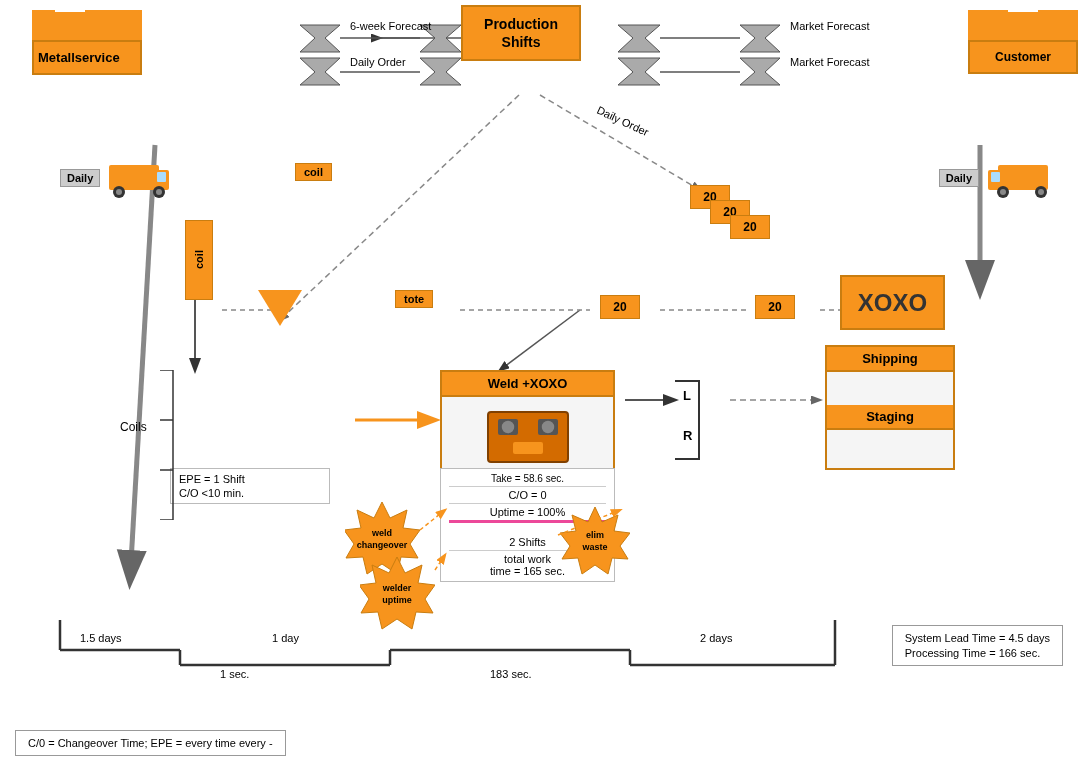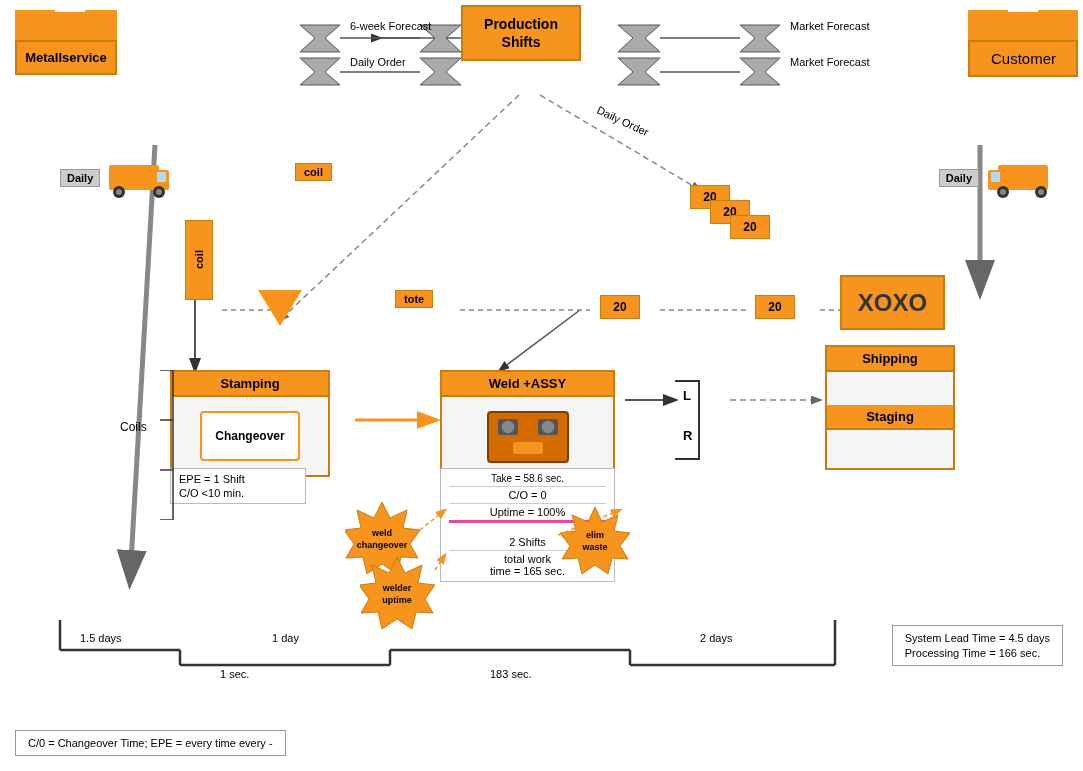--- a/index.html
+++ b/index.html
@@ -120,21 +120,21 @@
     <line x1="390" y1="665" x2="390" y2="650" stroke="#333" stroke-width="2.5"></line>
     <line x1="390" y1="650" x2="630" y2="650" stroke="#333" stroke-width="2.5"></line>
     <line x1="630" y1="650" x2="630" y2="665" stroke="#333" stroke-width="2.5"></line>
     <line x1="630" y1="665" x2="835" y2="665" stroke="#333" stroke-width="2.5"></line>
     <line x1="835" y1="665" x2="835" y2="650" stroke="#333" stroke-width="2.5"></line>
 
     <line x1="60" y1="620" x2="60" y2="650" stroke="#333" stroke-width="2.5"></line>
     <line x1="835" y1="620" x2="835" y2="650" stroke="#333" stroke-width="2.5"></line>
   </svg>
 
-  <div style="position:absolute; left:15px; top:10px; width:102px; text-align:center;">
+  <div style="position:absolute; left:32px; top:10px; width:110px; text-align:left;">
 
     <div style="display:flex; height:30px; align-items:flex-end;">
       <div style="width:0;height:0;border-left:20px solid #f7941d;border-right:0px solid transparent;border-bottom:30px solid #f7941d;"></div>
       <div style="flex:1; height:30px; background:#f7941d;"></div>
       <div style="width:0;height:0;border-left:0px solid transparent;border-right:20px solid #f7941d;border-bottom:30px solid #f7941d;"></div>
     </div>
     <div style="background:#f7941d;border:2px solid #c97d10;padding:8px 4px;font-weight:bold;font-size:13px;">Metallservice</div>
   </div>
 
   <div style="position:absolute;left:55px;top:0px;width:30px;height:12px;background:#fff;"></div>
@@ -142,21 +142,21 @@
   <div style="position:absolute; left:461px; top:5px; width:120px; text-align:center;">
     <div style="background:#f7941d;border:2px solid #c97d10;padding:8px 4px;font-weight:bold;font-size:14px;line-height:1.3;">Production Shifts</div>
   </div>
 
   <div style="position:absolute; right:5px; top:10px; width:110px; text-align:center;">
     <div style="display:flex; height:30px; align-items:flex-end;">
       <div style="width:0;height:0;border-left:20px solid #f7941d;border-right:0px solid transparent;border-bottom:30px solid #f7941d;"></div>
       <div style="flex:1; height:30px; background:#f7941d;"></div>
       <div style="width:0;height:0;border-left:0px solid transparent;border-right:20px solid #f7941d;border-bottom:30px solid #f7941d;"></div>
     </div>
-    <div style="background:#f7941d;border:2px solid #c97d10;padding:8px 21px;font-weight:normal;font-size:15px;">Customer</div>
+    <div style="background:#f7941d;border:2px solid #c97d10;padding:8px 21px;font-weight:bold;font-size:12px;">Customer</div>
   </div>
   <div style="position:absolute;right:45px;top:0px;width:30px;height:12px;background:#fff;"></div>
 
   <div style="position:absolute;left:350px;top:20px;font-size:11px;">6-week Forecast</div>
   <div style="position:absolute;left:350px;top:56px;font-size:11px;">Daily Order</div>
   <div style="position:absolute;left:790px;top:20px;font-size:11px;">Market Forecast</div>
   <div style="position:absolute;left:790px;top:56px;font-size:11px;">Market Forecast</div>
 
   <div style="position:absolute;left:595px;top:115px;font-size:11px;transform:rotate(25deg);white-space:nowrap;">Daily Order</div>
 
@@ -214,45 +214,38 @@
   </div>
 
   <div style="position:absolute;left:755px;top:295px;">
     <div style="background:#f7941d;border:1px solid #c97d10;width:40px;height:24px;display:flex;align-items:center;justify-content:center;font-weight:bold;font-size:12px;">20</div>
   </div>
 
   <div class="xoxo-box" style="left:840px;top:275px;width:105px;height:55px;font-size:24px;">
     XOXO
   </div>
 
-  <div style="position:absolute;left:170px;top:370px;width:160px;">
-    <div style="background:#f7941d;border:2px solid #c97d10;padding:4px;text-align:center;font-weight:bold;font-size:13px;">Stamping</div>
-    <div style="background:#f5f5f5;border:2px solid #c97d10;border-top:none;padding:10px;min-height:80px;display:flex;align-items:center;justify-content:center;">
-
-      <div style="background:#fff;border:2px solid #f7941d;width:100px;height:50px;display:flex;align-items:center;justify-content:center;font-size:12px;font-weight:bold;border-radius:4px;">Changeover</div>
-    </div>
-  </div>
-
-  <div style="position:absolute;left:170px;top:468px;width:136px;background:#fff;border:1px solid #bbb;padding:4px 8px;">
+
+  <div style="position:absolute;left:170px;top:468px;width:160px;background:#fff;border:1px solid #bbb;padding:4px 8px;">
     <div style="font-size:11px;margin-bottom:2px;">EPE = 1 Shift</div>
     <div style="font-size:11px;">C/O &lt;10 min.</div>
   </div>
 
   <div style="position:absolute;left:120px;top:420px;font-size:12px;">Coils</div>
 
   <svg style="position:absolute;left:155px;top:370px;width:20px;height:150px;pointer-events:none;">
     <line x1="18" y1="0" x2="18" y2="150" stroke="#333" stroke-width="1.5"></line>
     <line x1="5" y1="0" x2="18" y2="0" stroke="#333" stroke-width="1.5"></line>
     <line x1="5" y1="50" x2="18" y2="50" stroke="#333" stroke-width="1.5"></line>
     <line x1="5" y1="100" x2="18" y2="100" stroke="#333" stroke-width="1.5"></line>
     <line x1="5" y1="150" x2="18" y2="150" stroke="#333" stroke-width="1.5"></line>
   </svg>
 
   <div style="position:absolute;left:440px;top:370px;width:175px;">
-    <div style="background:#f7941d;border:2px solid #c97d10;padding:4px;text-align:center;font-weight:bold;font-size:13px;">Weld +ASSY</div>
+    <div style="background:#f7941d;border:2px solid #c97d10;padding:4px;text-align:center;font-weight:bold;font-size:13px;">Weld +XOXO</div>
     <div style="background:#f5f5f5;border:2px solid #c97d10;border-top:none;padding:10px;min-height:80px;display:flex;align-items:center;justify-content:center;">
 
       <svg width="90" height="60" viewBox="0 0 90 60">
         <rect x="5" y="5" width="80" height="50" fill="#d36b00" stroke="#804000" stroke-width="2" rx="3"></rect>
         <rect x="15" y="12" width="20" height="16" fill="#555" rx="2"></rect>
         <rect x="55" y="12" width="20" height="16" fill="#555" rx="2"></rect>
         <circle cx="25" cy="20" r="7" fill="#888" stroke="#555" stroke-width="1.5"></circle>
         <circle cx="65" cy="20" r="7" fill="#888" stroke="#555" stroke-width="1.5"></circle>
         <rect x="30" y="35" width="30" height="12" fill="#f7941d" rx="2"></rect>
       </svg>

